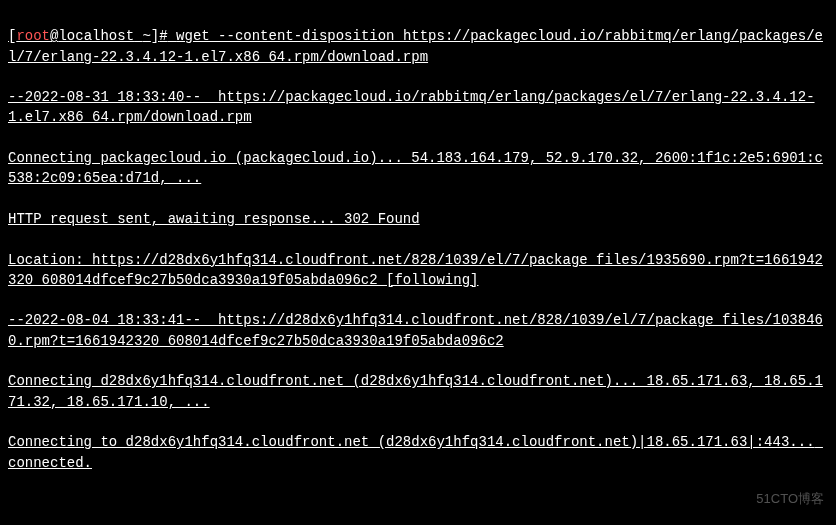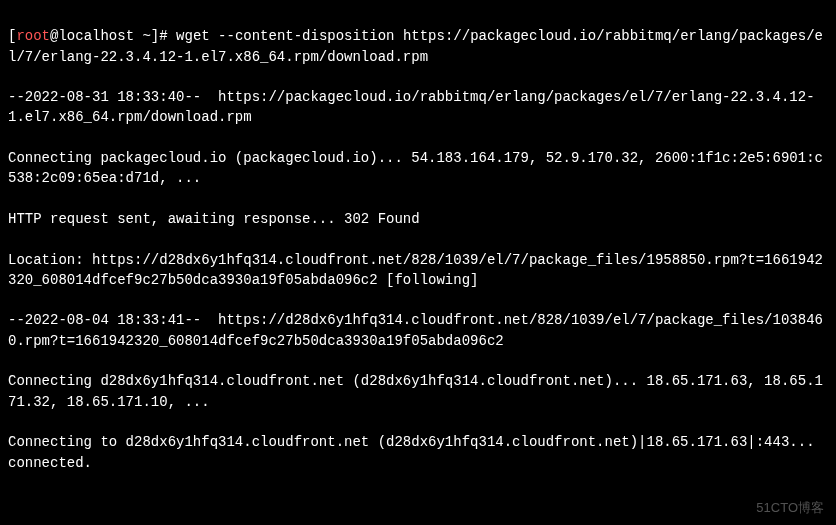--- a/index.html
+++ b/index.html
@@ -30,40 +30,41 @@
       color: #ff5555;
     }
     .prompt-host {
       color: #fff;
     }
     .prompt-tilde {
       color: #fff;
     }
     .watermark {
       position: absolute;
-      bottom: 7px;
+      bottom: 16px;
       right: 12px;
       color: #888;
       font-size: 13px;
       font-family: sans-serif;
       opacity: 0.6;
     }
     .line {
       display: block;
+      text-decoration: underline;
     }
   </style>
 </head>
 <body>
 
 <div class="terminal">
 <span class="line"><span class="prompt-bracket">[</span><span class="prompt-user">root</span><span class="prompt-host">@</span><span class="prompt-host">localhost</span> <span class="prompt-tilde">~</span><span class="prompt-bracket">]</span><span>#</span> <span>wget --content-disposition https://packagecloud.io/rabbitmq/erlang/packages/el/7/erlang-22.3.4.12-1.el7.x86_64.rpm/download.rpm</span></span>
 <span class="line">--2022-08-31 18:33:40--  https://packagecloud.io/rabbitmq/erlang/packages/el/7/erlang-22.3.4.12-1.el7.x86_64.rpm/download.rpm</span>
 <span class="line">Connecting packagecloud.io (packagecloud.io)... 54.183.164.179, 52.9.170.32, 2600:1f1c:2e5:6901:c538:2c09:65ea:d71d, ...</span>
 <span class="line">HTTP request sent, awaiting response... 302 Found</span>
-<span class="line">Location: https://d28dx6y1hfq314.cloudfront.net/828/1039/el/7/package_files/1958850.rpm?t=1661942320_608014dfcef9c27b50dca3930a19f05abda096c2 [following]</span>
+<span class="line">Location: https://d28dx6y1hfq314.cloudfront.net/828/1039/el/7/package_files/1935690.rpm?t=1661942320_608014dfcef9c27b50dca3930a19f05abda096c2 [following]</span>
 <span class="line">--2022-08-04 18:33:41--  https://d28dx6y1hfq314.cloudfront.net/828/1039/el/7/package_files/1038460.rpm?t=1661942320_608014dfcef9c27b50dca3930a19f05abda096c2</span>
 <span class="line">Connecting d28dx6y1hfq314.cloudfront.net (d28dx6y1hfq314.cloudfront.net)... 18.65.171.63, 18.65.171.32, 18.65.171.10, ...</span>
 <span class="line">Connecting to d28dx6y1hfq314.cloudfront.net (d28dx6y1hfq314.cloudfront.net)|18.65.171.63|:443... connected.</span>
 
 
 
 <span class="line"></span>
 
 <span class="line"></span>
 

